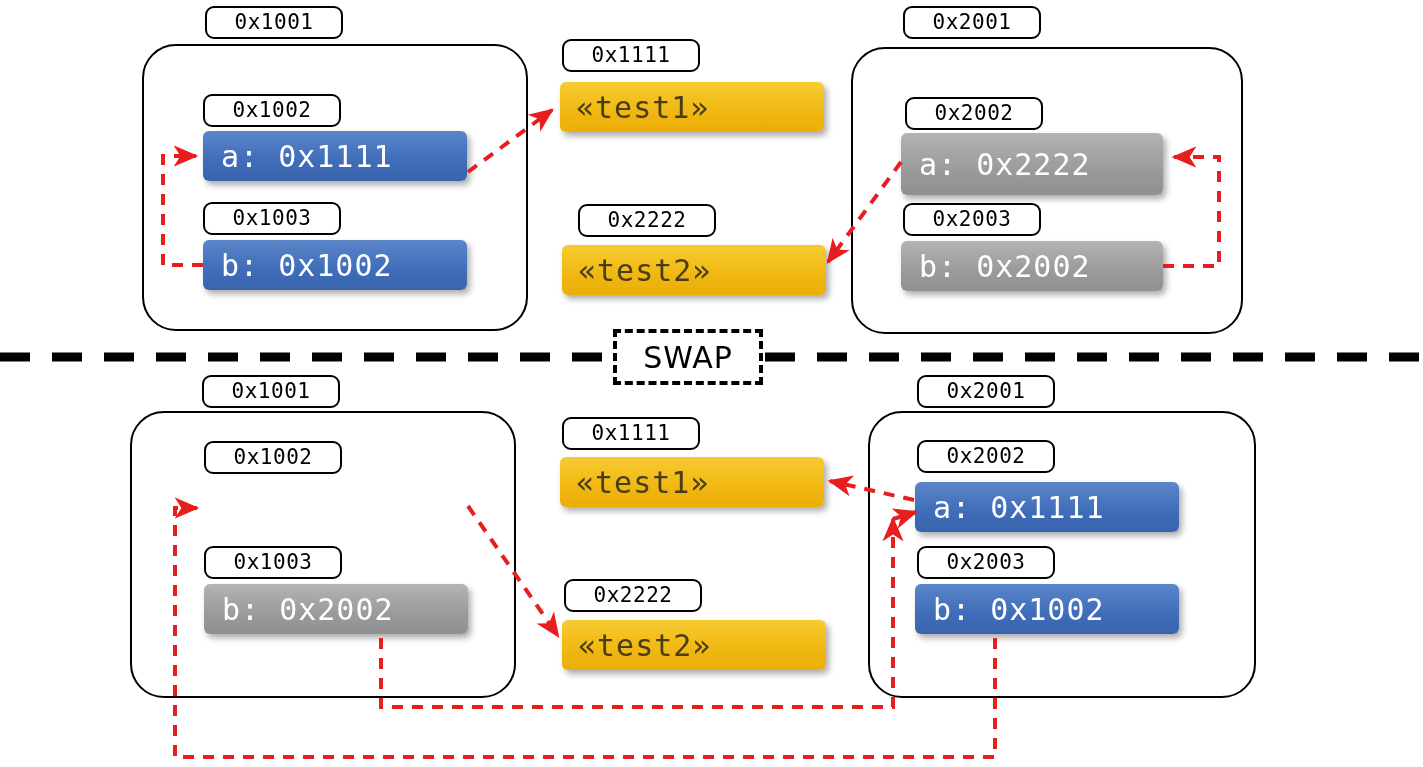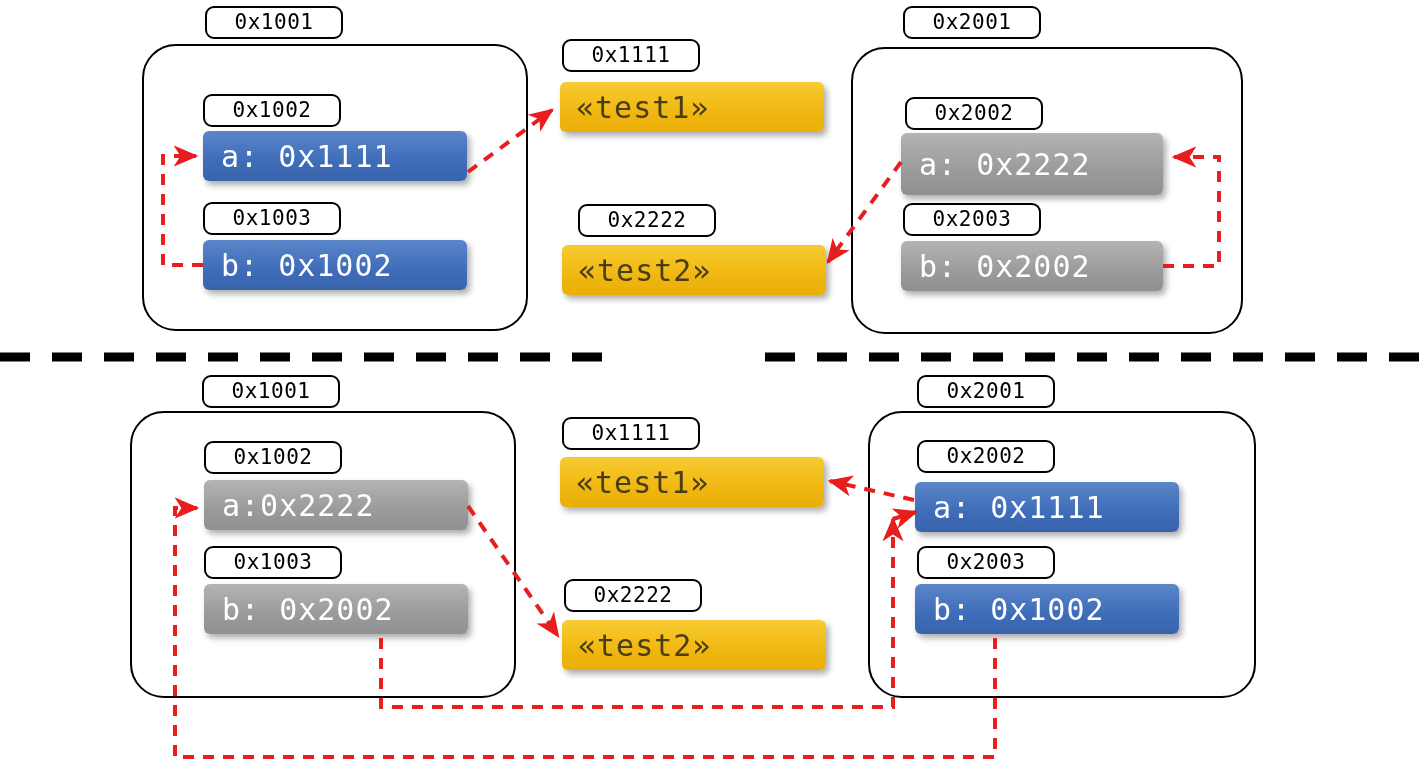--- a/index.html
+++ b/index.html
@@ -130,20 +130,21 @@
 
     <g>
       <path d="M914,500 L830,481" fill="none" stroke="#e81d1d" stroke-width="4" stroke-dasharray="11,9" marker-end="url(#ah)"></path>
     </g>
 
     <g>
       <path d="M995,638 L995,757 L175,757 L175,508 L197,508" fill="none" stroke="#e81d1d" stroke-width="4" stroke-dasharray="11,9" marker-end="url(#ah)"></path>
     </g>
   </svg>
 
+  <div id="swap-chip">SWAP</div>
 
   <div class="frame" style="left:142px;top:44px;width:386px;height:287px;"></div>
   <div class="addr" style="left:205px;top:6px;width:138px;height:33px;">0x1001</div>
 
   <div class="addr" style="left:203px;top:94px;width:138px;height:33px;">0x1002</div>
   <div class="cell blue" style="left:203px;top:131px;width:264px;height:50px;">a: 0x1111</div>
 
   <div class="addr" style="left:203px;top:202px;width:138px;height:33px;">0x1003</div>
   <div class="cell blue" style="left:203px;top:240px;width:264px;height:50px;">b: 0x1002</div>
 
@@ -159,21 +160,20 @@
   <div class="addr" style="left:905px;top:97px;width:138px;height:33px;">0x2002</div>
   <div class="cell gray" style="left:901px;top:133px;width:262px;height:62px;">a: 0x2222</div>
 
   <div class="addr" style="left:903px;top:203px;width:138px;height:33px;">0x2003</div>
   <div class="cell gray" style="left:901px;top:241px;width:262px;height:50px;">b: 0x2002</div>
 
   <div class="frame" style="left:130px;top:411px;width:386px;height:287px;"></div>
   <div class="addr" style="left:202px;top:375px;width:138px;height:33px;">0x1001</div>
 
   <div class="addr" style="left:204px;top:441px;width:138px;height:33px;">0x1002</div>
-  <div class="cell gray" style="left:204px;top:480px;width:264px;height:50px;">a:0x2222</div>
 
   <div class="addr" style="left:204px;top:546px;width:138px;height:33px;">0x1003</div>
   <div class="cell gray" style="left:204px;top:584px;width:264px;height:50px;">b: 0x2002</div>
 
   <div class="addr" style="left:562px;top:417px;width:138px;height:33px;">0x1111</div>
   <div class="cell yellow" style="left:560px;top:457px;width:264px;height:50px;">«test1»</div>
 
   <div class="addr" style="left:564px;top:579px;width:138px;height:33px;">0x2222</div>
   <div class="cell yellow" style="left:562px;top:620px;width:264px;height:50px;">«test2»</div>
 

